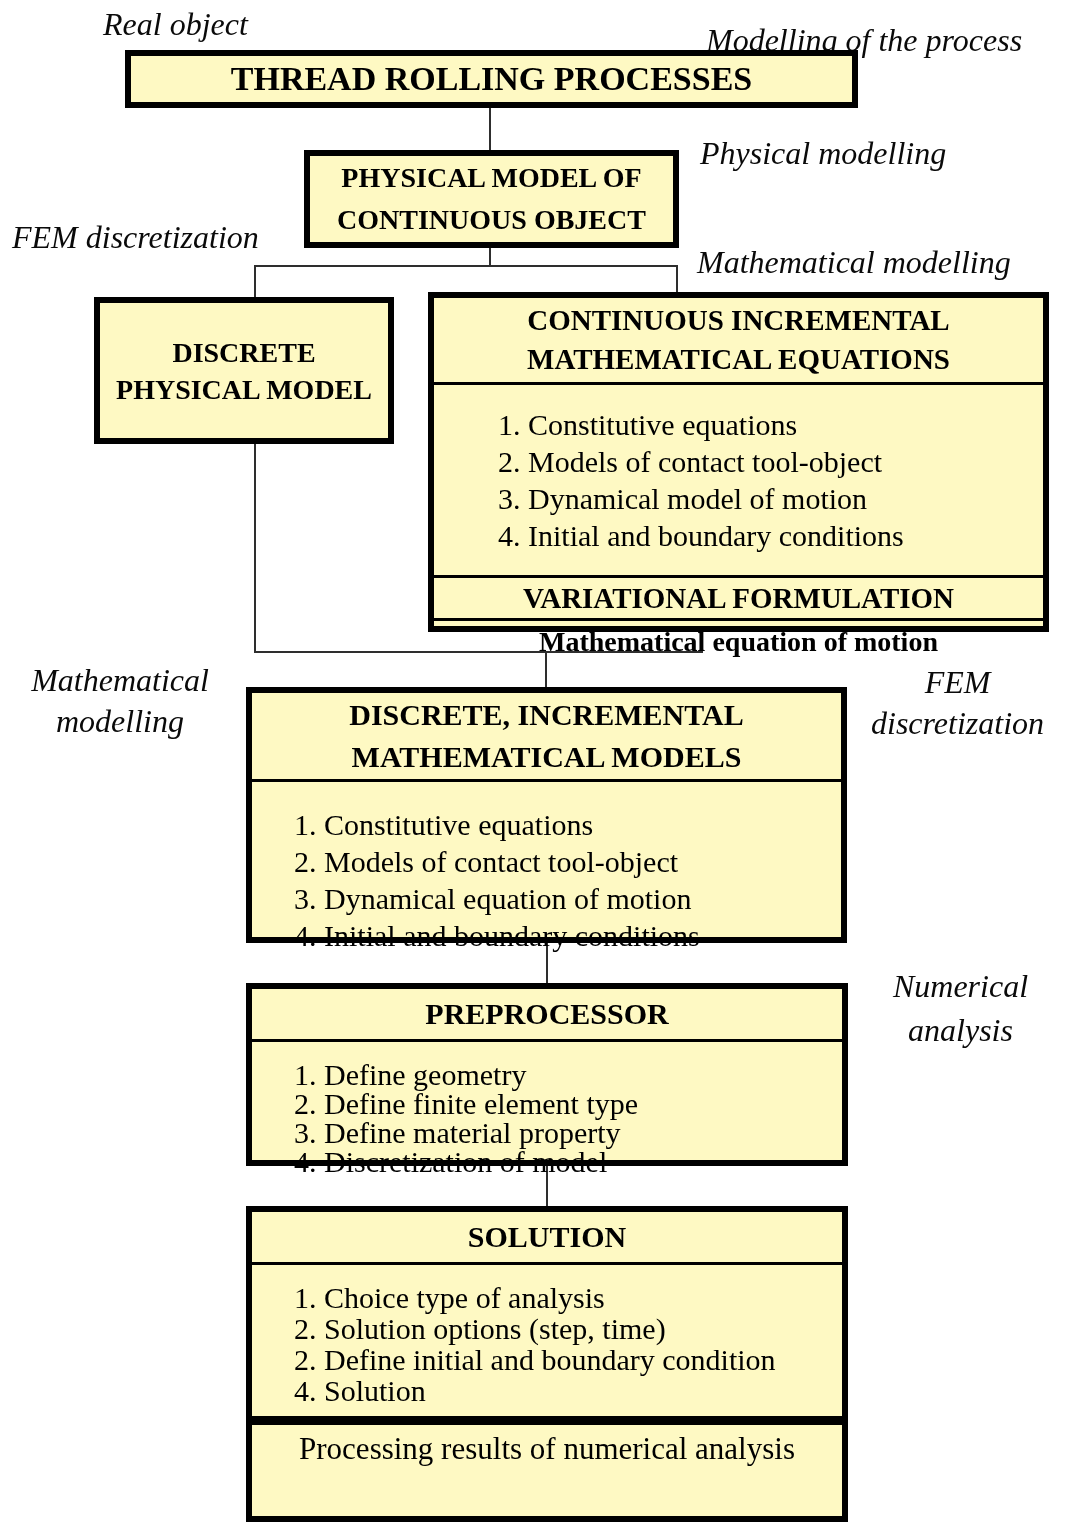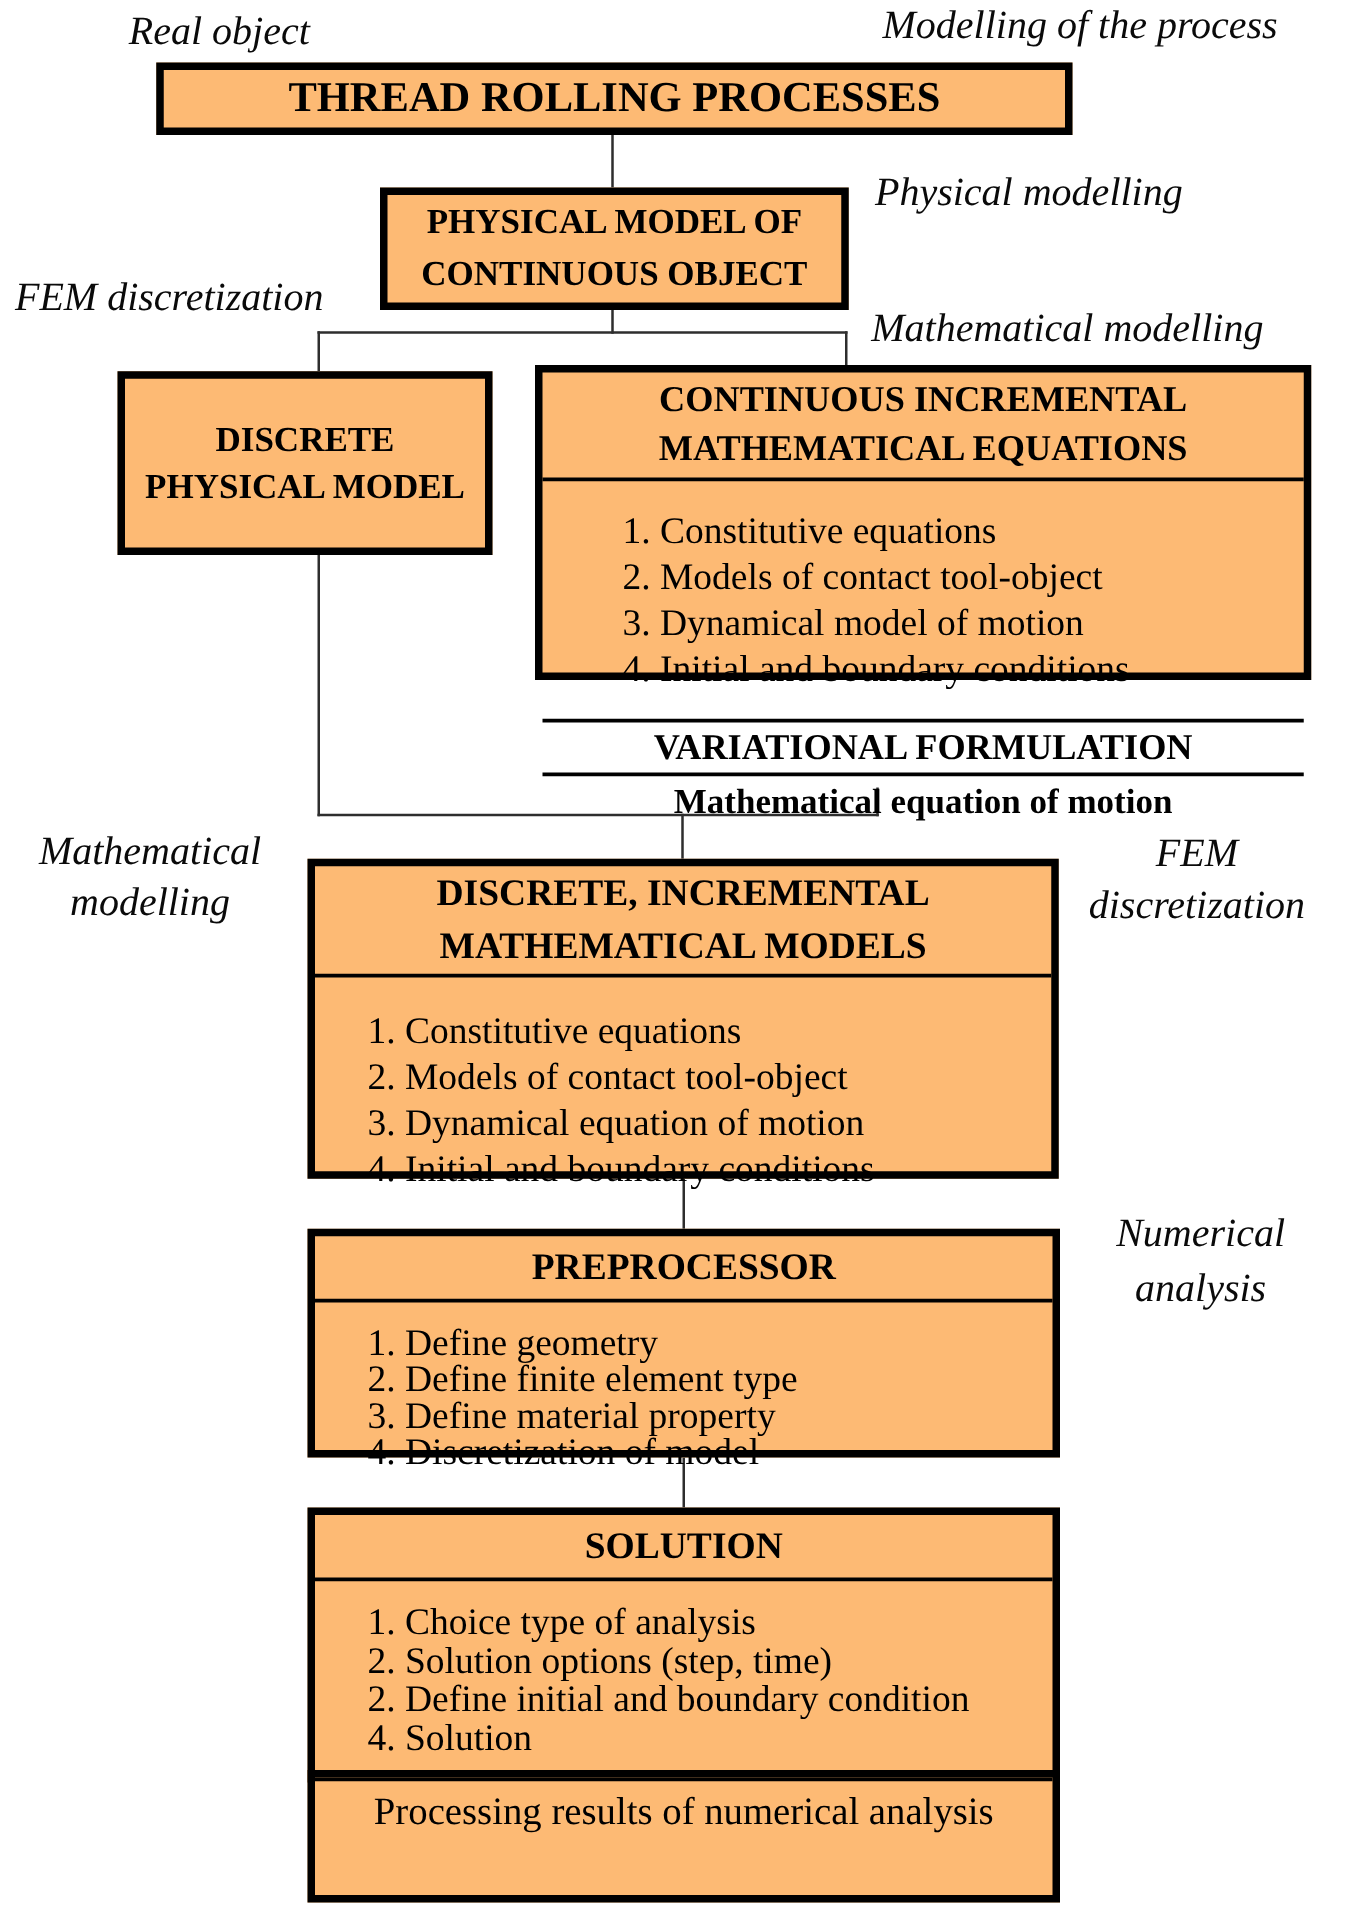--- a/index.html
+++ b/index.html
@@ -13,21 +13,21 @@
     height: 1530px;
     background: #ffffff;
     font-family: "Liberation Serif", "DejaVu Serif", serif;
     color: #000000;
     overflow: hidden;
   }
   .box {
     position: absolute;
     box-sizing: border-box;
     border: 6px solid #000000;
-    background: #fdba74;
+    background: #fef9c3;
   }
   .flex-center {
     display: flex;
     flex-direction: column;
     align-items: center;
     justify-content: center;
     text-align: center;
   }
   .bold { font-weight: bold; }
   .hdr {
@@ -66,21 +66,21 @@
     line-height: 41px;
   }
 </style>
 </head>
 <body>
 
 <div id="canvas">
 
   <div class="side-label" style="left:103px; top:6px;">Real object</div>
 
-  <div class="side-label" style="left:706px; top:1px;">Modelling of the process</div>
+  <div class="side-label" style="left:706px; top:22px;">Modelling of the process</div>
 
   <div class="side-label" style="left:700px; top:123px;margin-top:12px;">Physical modelling</div>
 
   <div class="side-label" style="left:12px; top:219px;">FEM discretization</div>
 
   <div class="side-label" style="left:697px; top:244px;">Mathematical modelling</div>
 
   <div class="side-label two-line" style="left:20px; top:660px; width:200px;">
     <div>Mathematical</div>
     <div>modelling</div>
@@ -116,21 +116,21 @@
   <div class="box flex-center" style="left:304px; top:150px; width:375px; height:98px;">
     <div class="bold" style="font-size:28px; line-height:42px;">PHYSICAL MODEL OF</div>
     <div class="bold" style="font-size:28px; line-height:42px;">CONTINUOUS OBJECT</div>
   </div>
 
   <div class="box flex-center" style="left:94px; top:297px; width:300px; height:147px;">
     <div class="bold" style="font-size:28px; line-height:37px;">DISCRETE</div>
     <div class="bold" style="font-size:28px; line-height:37px;">PHYSICAL MODEL</div>
   </div>
 
-  <div class="box" style="left:428px; top:292px; width:621px; height:252px;">
+  <div class="box" style="left:428px; top:292px; width:621px; height:340px;">
     <div class="hdr" style="height:84px; font-size:29px; line-height:39px;">
       <div>CONTINUOUS INCREMENTAL</div>
       <div>MATHEMATICAL EQUATIONS</div>
     </div>
     <div class="divider"></div>
     <ul class="items" style="height:153px; padding:5px 10px 0 48px; line-height:37px;">
       <li>1. Constitutive equations</li>
       <li>2. Models of contact tool-object</li>
       <li>3. Dynamical model of motion</li>
       <li>4. Initial and boundary conditions</li>

